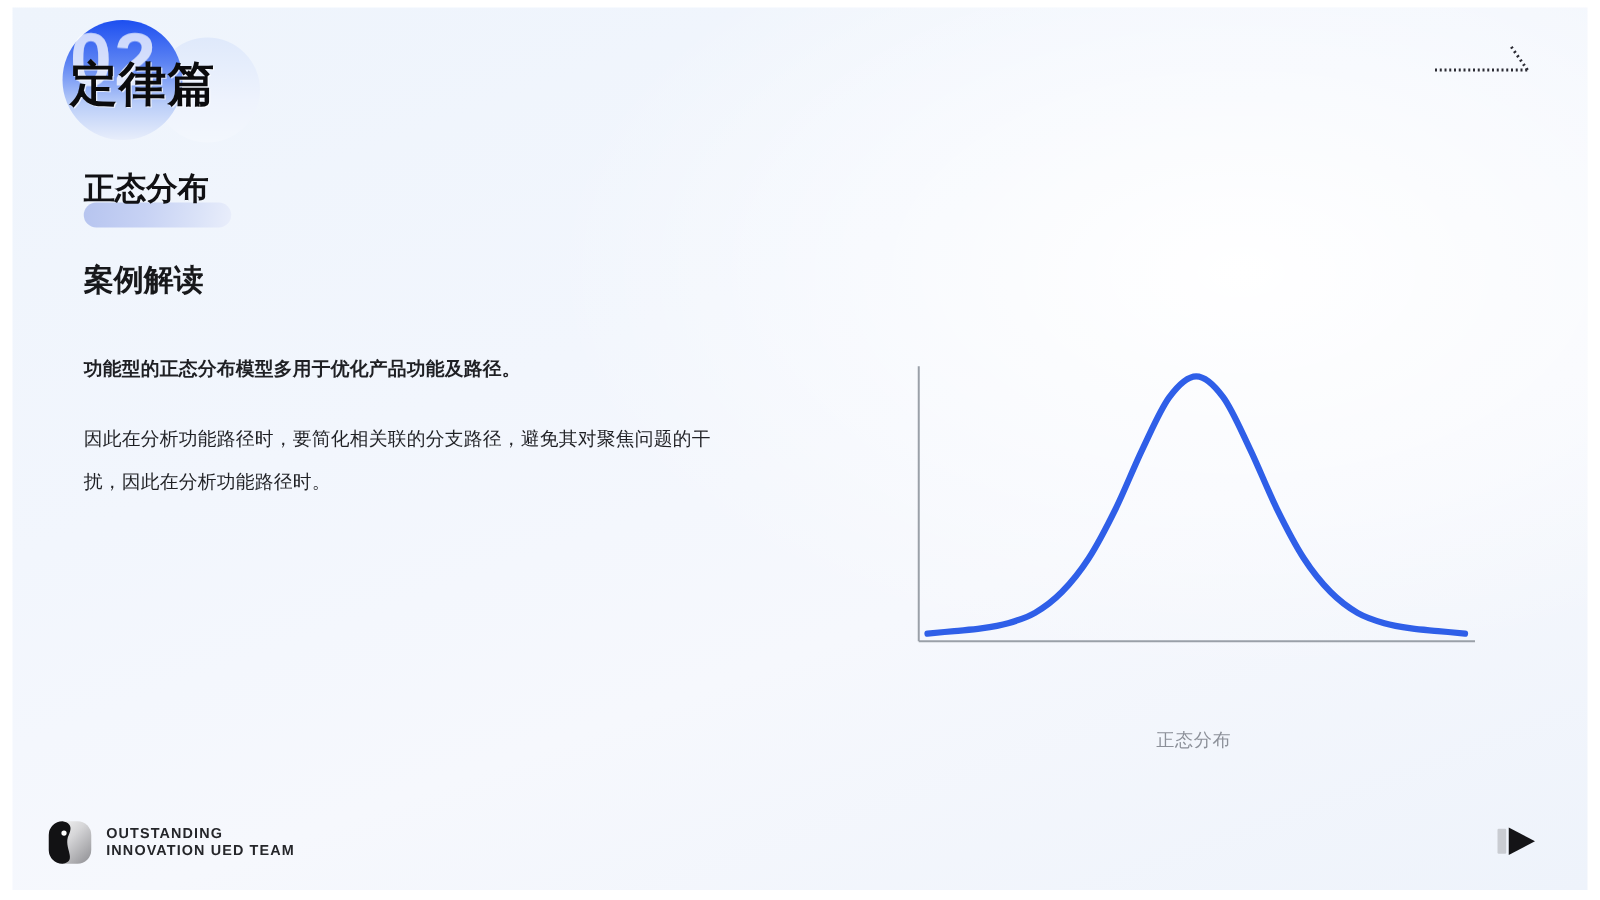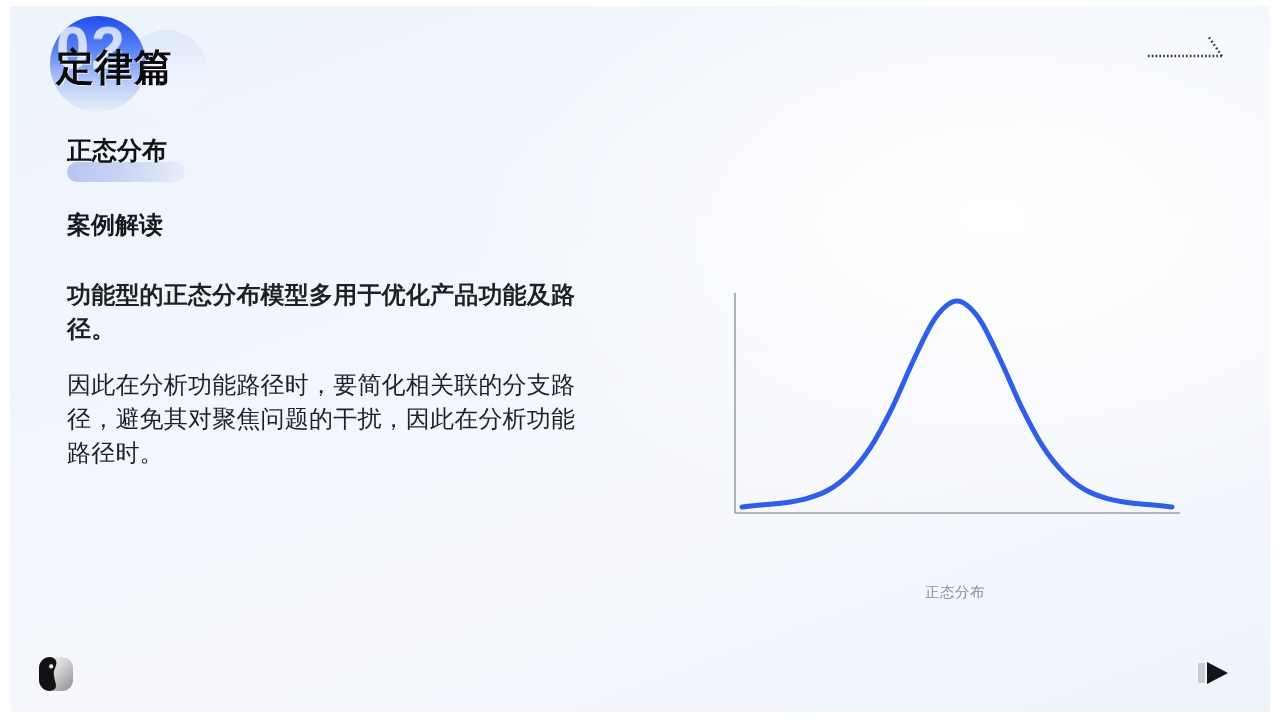--- a/index.html
+++ b/index.html
@@ -127,21 +127,21 @@
 
   
   #body-copy {
     position: absolute;
     left: 57px;
     top: 272px;
     width: 525px;
   }
   .para {
     font-family: "DejaVu Sans", "Liberation Sans", sans-serif;
-    font-size: 24px;
+    font-size: 15px;
     line-height: 34px;
     color: #1f2024;
     letter-spacing: 0.2px;
   }
   .para.lead {
     font-weight: 700;
   }
   .para-gap {
     height: 22px;
   }
@@ -272,20 +272,24 @@
               <stop offset="45%" stop-color="#d6d6d8"></stop>
               <stop offset="100%" stop-color="#8e8e92"></stop>
             </linearGradient>
           </defs>
           <rect x="1" y="1" width="34" height="34" rx="11" ry="11" fill="url(#silverGrad)"></rect>
           <path d="M12,1 L12,1 A11,11 0 0 0 1,12 L1,24 A11,11 0 0 0 12,35
                    C 25,33 12,22 17,12 C 21,4 16,1.6 12,1 Z" fill="#121214"></path>
           <circle cx="13.2" cy="10.4" r="2.1" fill="#ffffff"></circle>
         </svg>
       </div>
+      <div id="brand-text">
+        <div class="brand-line">OUTSTANDING</div>
+        <div class="brand-line">INNOVATION UED TEAM</div>
+      </div>
     </div>
 
     <div id="next-button">
       <svg width="40" height="30" viewBox="0 0 40 30" xmlns="http://www.w3.org/2000/svg">
         <rect x="2" y="5" width="7" height="20" rx="1" fill="#c9ccd2"></rect>
         <polygon points="11,4 11,26 32,15" fill="#141417"></polygon>
       </svg>
     </div>
 
   </div>

